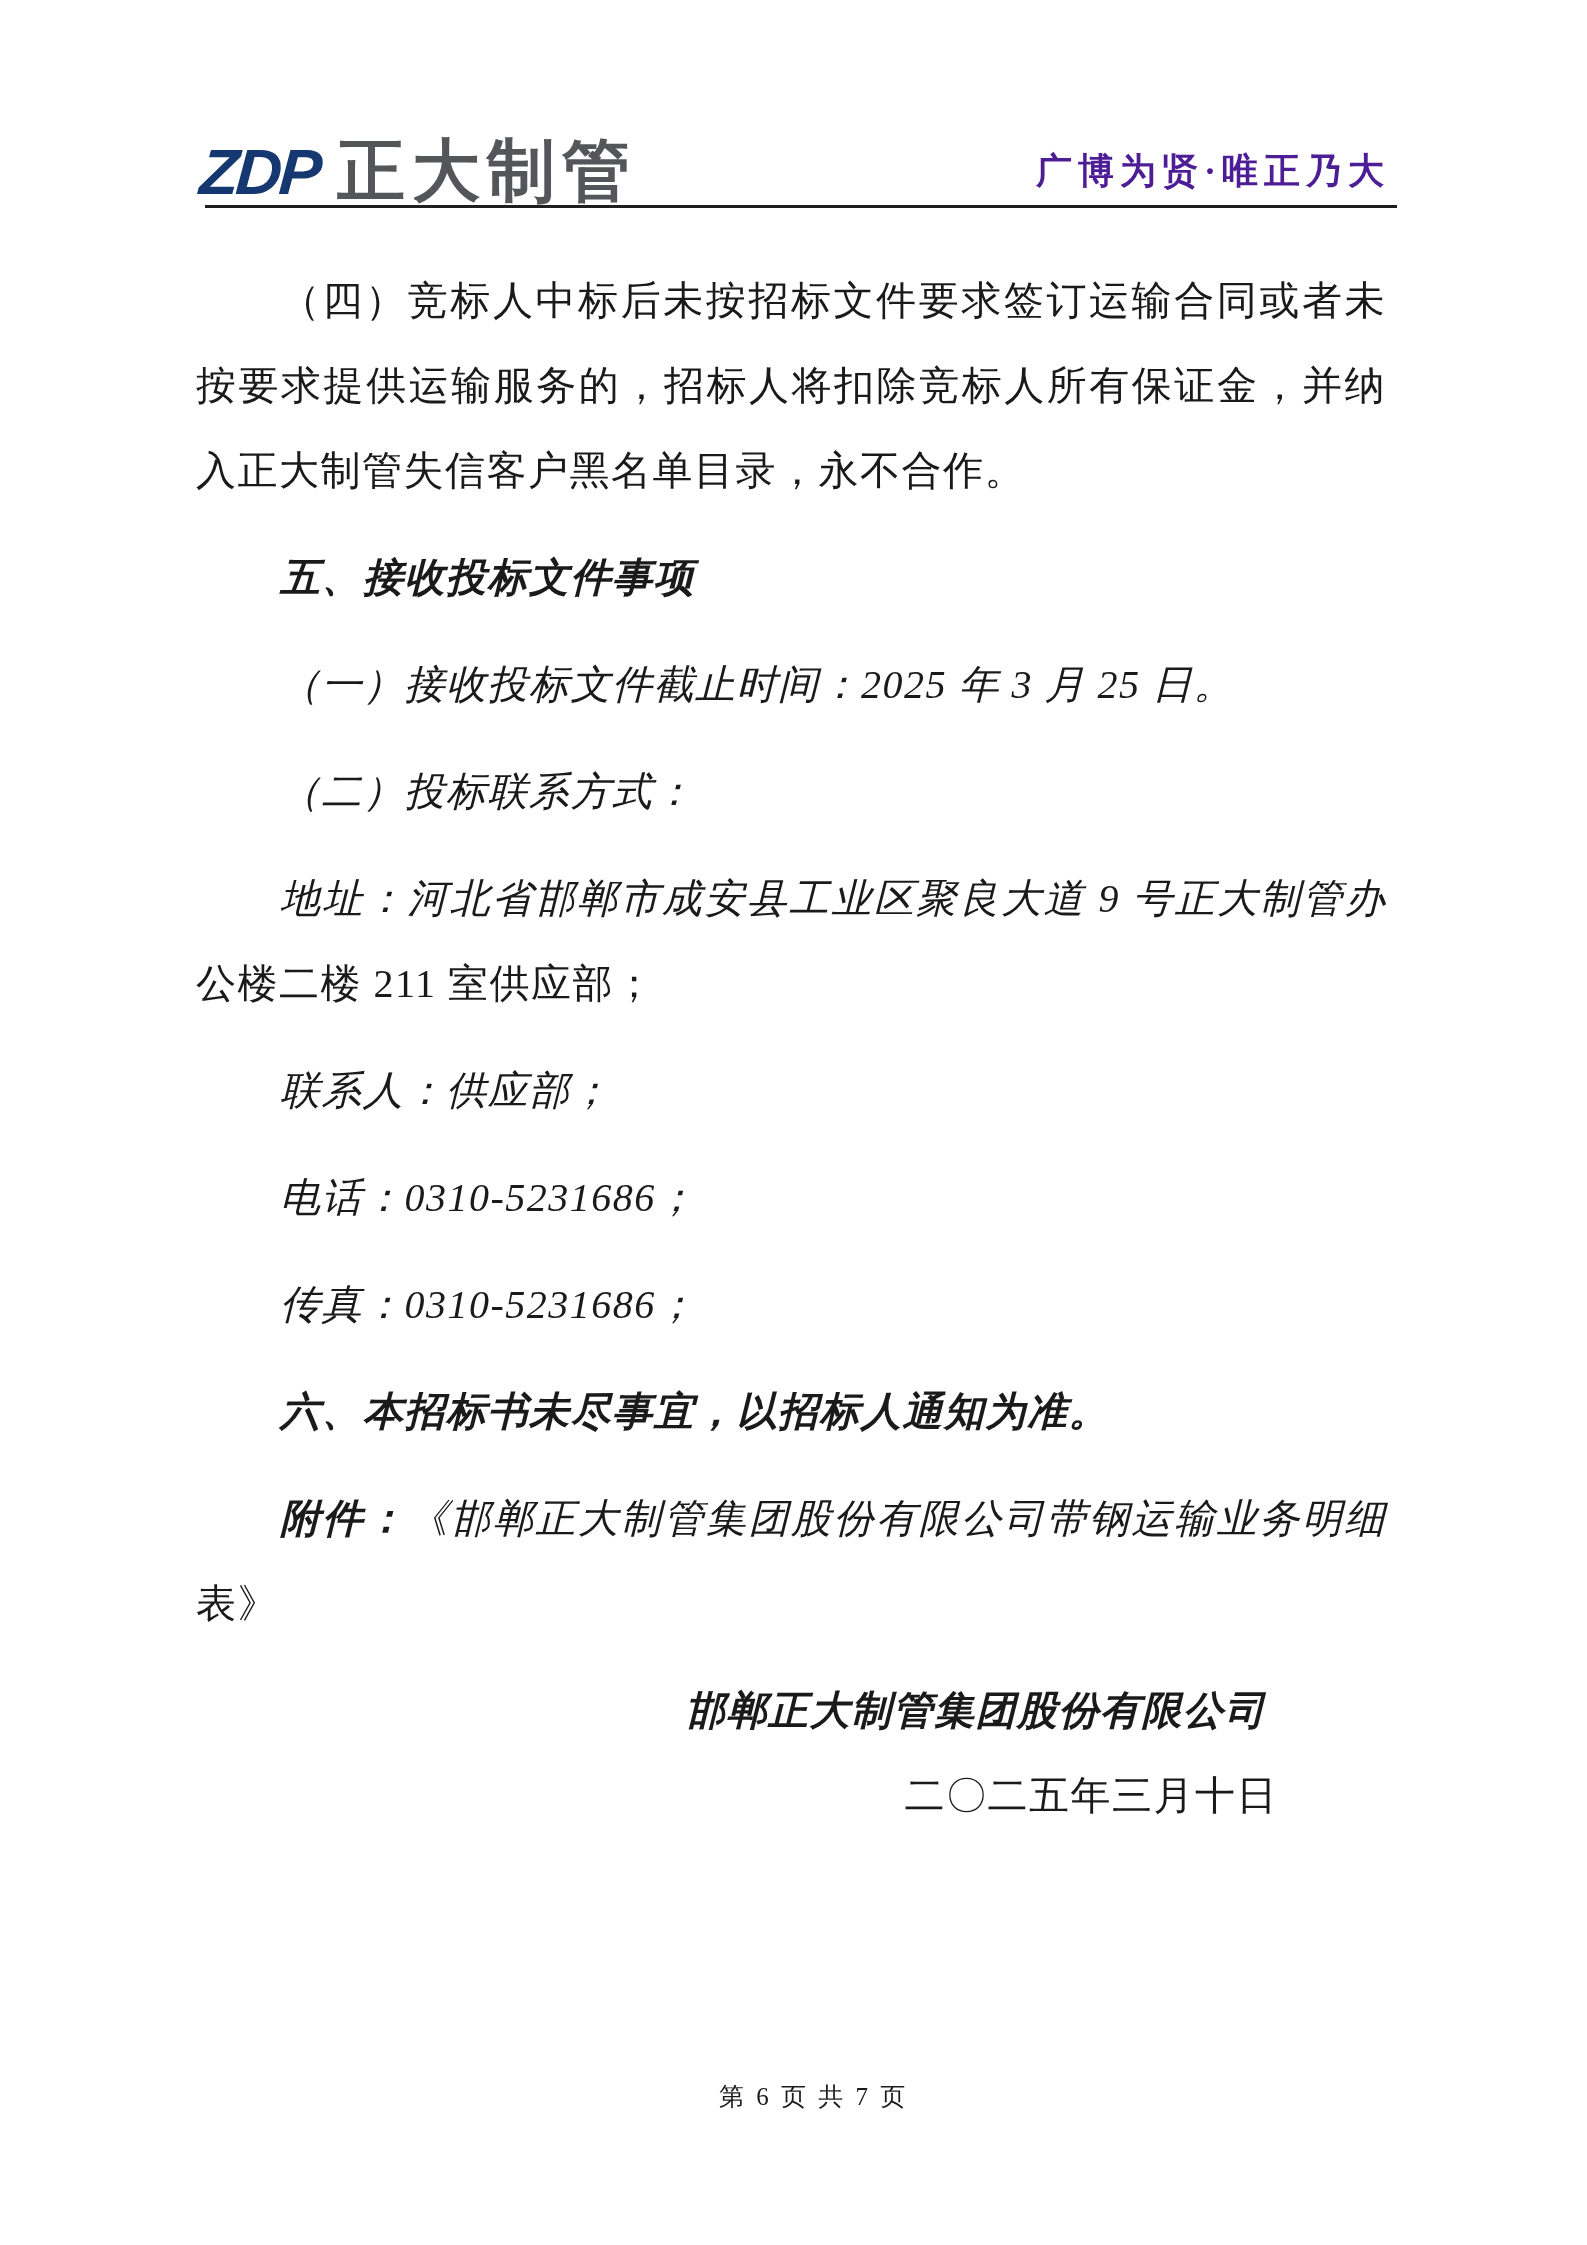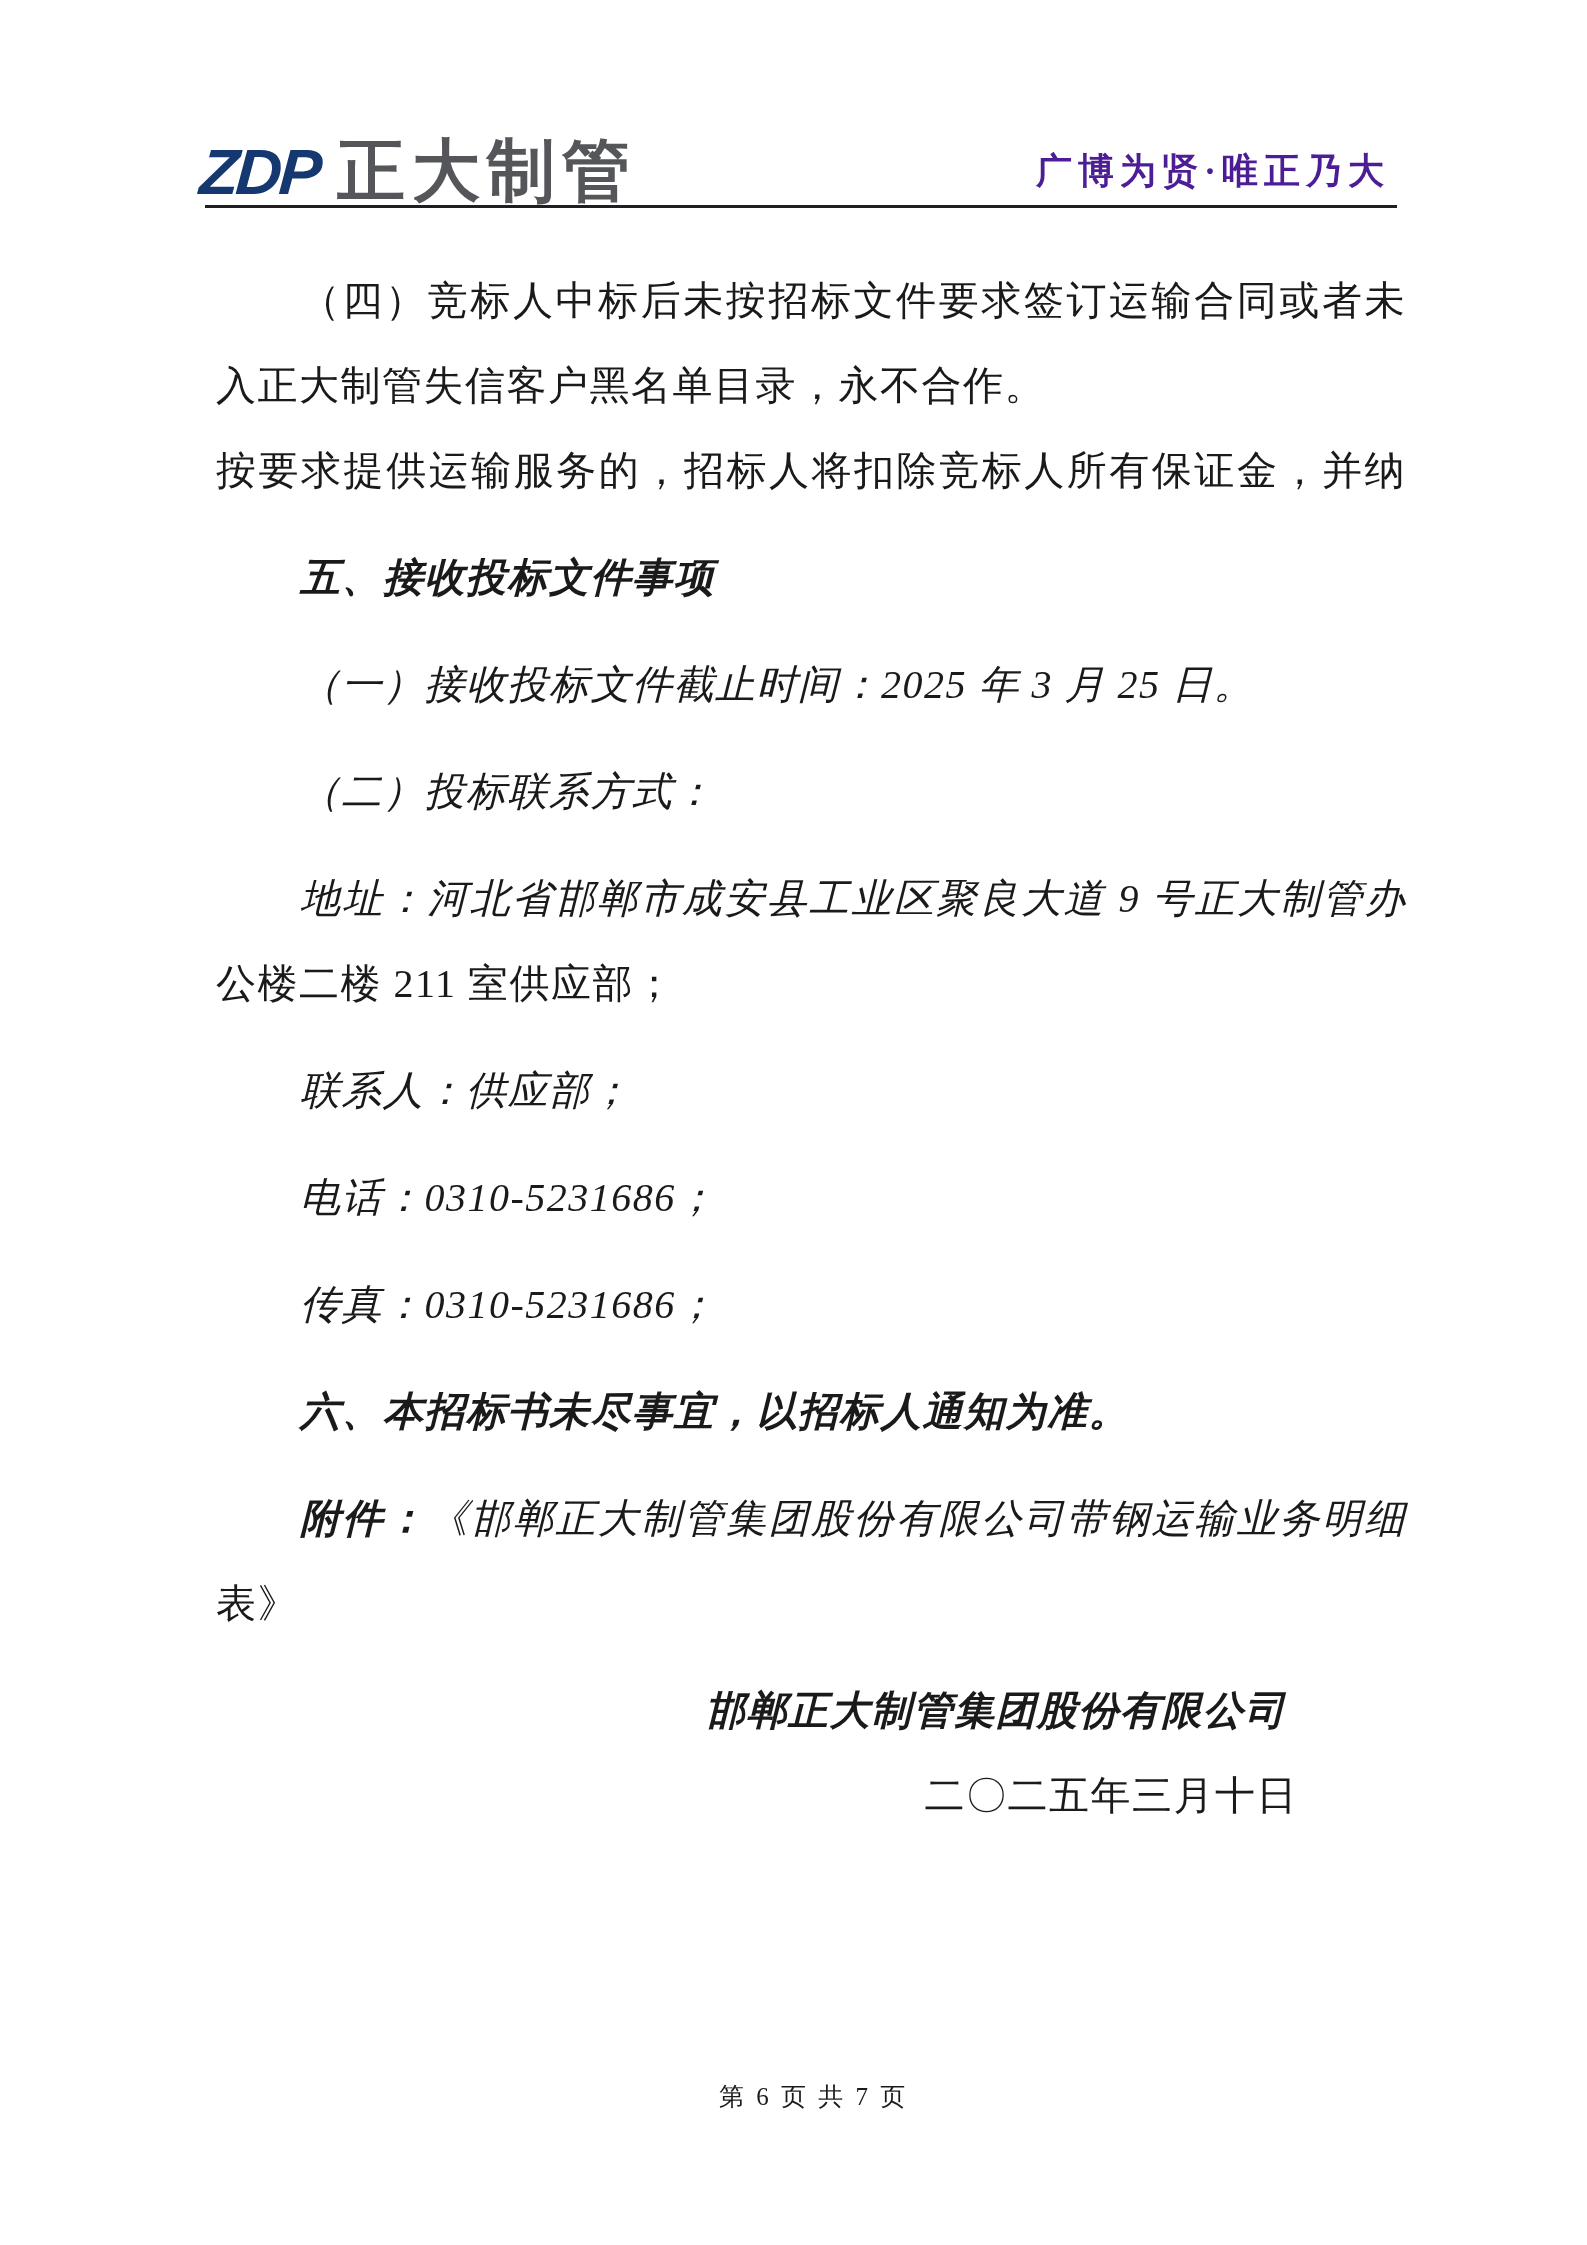--- a/index.html
+++ b/index.html
@@ -59,21 +59,21 @@
     left: 205px;
     right: 190px;
     top: 205px;
     height: 0;
     border-top: 3px solid #1f1f1f;
   }
 
   
   .doc-body {
     position: absolute;
-    left: 216px;
+    left: 196px;
     width: 1190px;
     top: 258px;
     font-size: 40px;
   }
   .ln {
     line-height: 85px;
     letter-spacing: 1.5px;
     text-align: justify;
     text-align-last: left;
   }
@@ -114,22 +114,22 @@
     <div class="logo">
       <span class="logo-zdp">ZDP</span>
       <span class="logo-name">正大制管</span>
     </div>
     <div class="slogan">广博为贤·唯正乃大</div>
   </div>
   <div class="header-rule"></div>
 
   <div class="doc-body">
     <div class="ln indent jfull">（四）竞标人中标后未按招标文件要求签订运输合同或者未</div>
+    <div class="ln jfull">按要求提供运输服务的，招标人将扣除竞标人所有保证金，并纳</div>
     <div class="ln">入正大制管失信客户黑名单目录，永不合作。</div>
-    <div class="ln jfull">按要求提供运输服务的，招标人将扣除竞标人所有保证金，并纳</div>
 
     <div class="ln ps indent heading">五、接收投标文件事项</div>
 
     <div class="ln ps indent">（一）接收投标文件截止时间：2025 年 3 月 25 日。</div>
     <div class="ln ps indent">（二）投标联系方式：</div>
 
     <div class="ln ps indent jfull">地址：河北省邯郸市成安县工业区聚良大道 9 号正大制管办</div>
     <div class="ln">公楼二楼 211 室供应部；</div>
 
     <div class="ln ps indent">联系人：供应部；</div>

